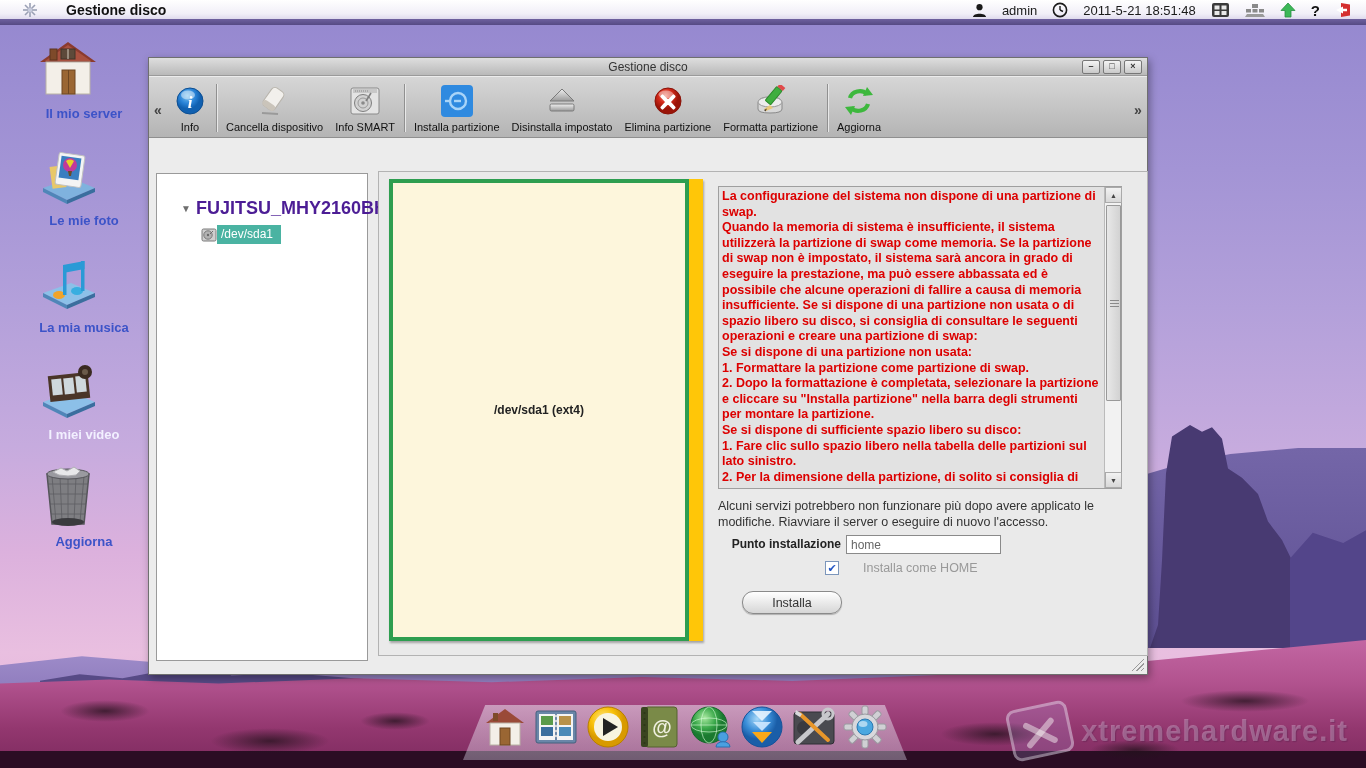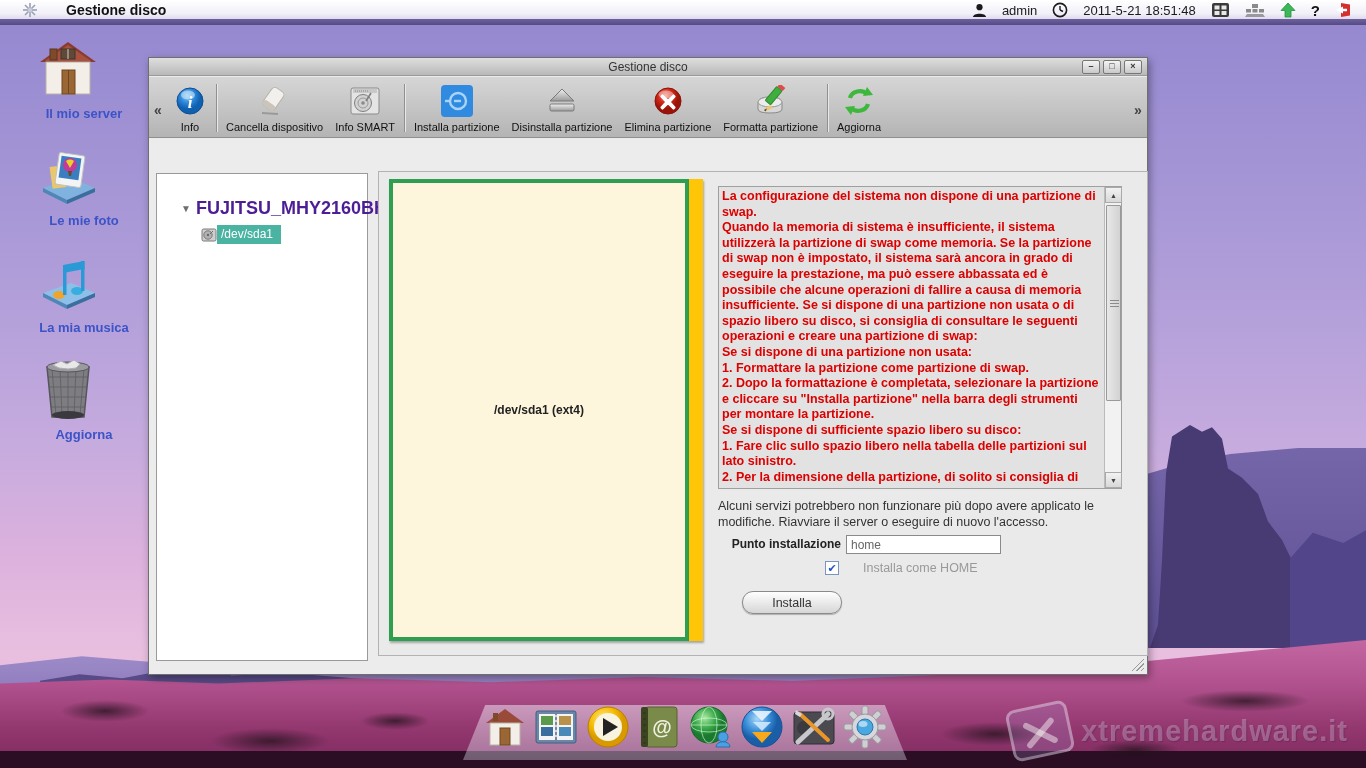--- a/index.html
+++ b/index.html
@@ -256,20 +256,36 @@
             <polygon points="6,40 30,52 30,56 6,44" fill="#4f86b8"></polygon>
             <polygon points="30,52 58,40 58,44 30,56" fill="#3a6e9e"></polygon>
             <ellipse cx="22" cy="42" rx="6" ry="4" fill="#f0a42a"></ellipse>
             <ellipse cx="40" cy="38" rx="6" ry="4" fill="#38aee0"></ellipse>
             <rect x="26" y="12" width="3.5" height="30" fill="#2a9ad6"></rect>
             <rect x="44" y="8" width="3.5" height="30" fill="#2a9ad6"></rect>
             <polygon points="26,12 47.5,8 47.5,16 26,20" fill="#2a9ad6"></polygon>
           </svg>
       </span>
       <span class="dlabel">La mia musica</span>
+    </div>
+    <div class="desk-item light">
+      <span class="dicon">
+        <svg width="62" height="60" viewBox="0 0 62 60">
+            <polygon points="6,42 34,32 58,42 30,54" fill="#8cc0e8"></polygon>
+            <polygon points="6,42 30,54 30,58 6,46" fill="#4f86b8"></polygon>
+            <polygon points="30,54 58,42 58,46 30,58" fill="#3a6e9e"></polygon>
+            <rect x="12" y="14" width="40" height="26" fill="#4a3528" transform="rotate(-6 32 27)"></rect>
+            <rect x="15" y="19" width="10" height="16" fill="#cfd8dd" transform="rotate(-6 20 27)"></rect>
+            <rect x="27" y="18" width="10" height="16" fill="#cfd8dd" transform="rotate(-6 32 26)"></rect>
+            <rect x="39" y="16" width="10" height="16" fill="#cfd8dd" transform="rotate(-6 44 24)"></rect>
+            <circle cx="48" cy="12" r="7" fill="#3a2a20"></circle>
+            <circle cx="48" cy="12" r="3" fill="#6a5a4a"></circle>
+          </svg>
+      </span>
+      <span class="dlabel">I miei video</span>
     </div>
     <div class="desk-item cestino">
       <span class="dicon">
         <svg width="58" height="66" viewBox="0 0 58 66">
             <polygon points="8,10 50,10 45,60 13,60" fill="#7e7e82"></polygon>
             <polygon points="8,10 50,10 45,60 13,60" fill="none" stroke="#55555a" stroke-width="1.5"></polygon>
             <g stroke="#55555a" stroke-width="0.8" opacity="0.8">
               <line x1="13" y1="12" x2="17" y2="58"></line>
               <line x1="21" y1="12" x2="23" y2="58"></line>
               <line x1="29" y1="12" x2="29" y2="58"></line>
@@ -362,21 +378,21 @@
               <defs>
                 <linearGradient id="ge" x1="0" y1="0" x2="0" y2="1">
                   <stop offset="0%" stop-color="#f0f0f0"></stop>
                   <stop offset="100%" stop-color="#9a9a9a"></stop>
                 </linearGradient>
               </defs>
               <polygon points="15,3 27,15 3,15" fill="url(#ge)" stroke="#7a7a7a"></polygon>
               <rect x="3" y="18" width="24" height="7" rx="1.5" fill="url(#ge)" stroke="#7a7a7a"></rect>
             </svg>
         </span>
-        <span class="tb-label">Disinstalla partizione</span>
+        <span class="tb-label">Disinstalla impostato</span>
       </div>
       <div class="tb-item">
         <span class="tb-ico">
           <svg width="30" height="30" viewBox="0 0 30 30">
               <defs>
                 <radialGradient id="gr" cx="40%" cy="30%">
                   <stop offset="0%" stop-color="#f08a7a"></stop>
                   <stop offset="55%" stop-color="#d42a1a"></stop>
                   <stop offset="100%" stop-color="#9a1408"></stop>
                 </radialGradient>

